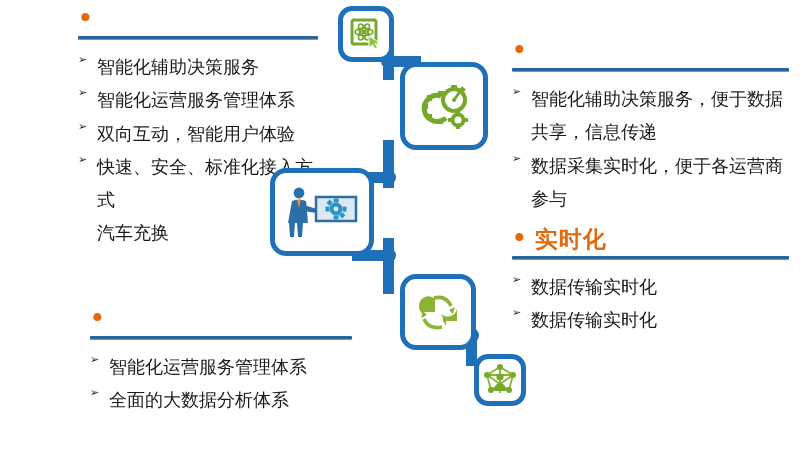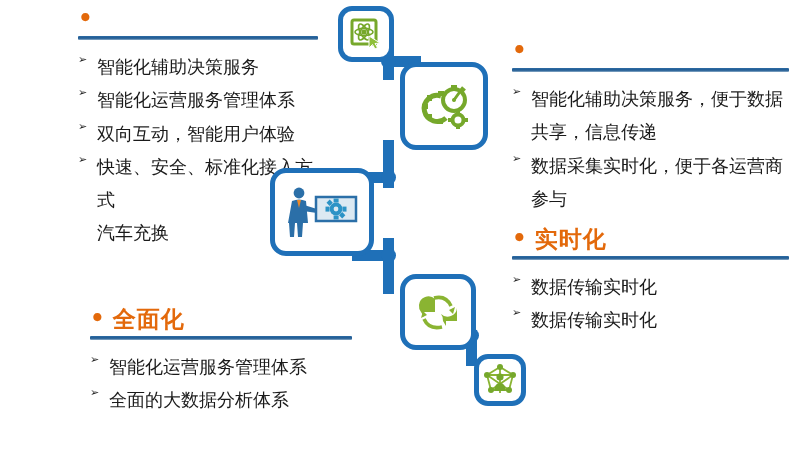--- a/index.html
+++ b/index.html
@@ -214,21 +214,20 @@
     <div class="rule" style="width:277px;"></div>
     <ul class="bullets">
       <li>数据传输实时化</li>
       <li>数据传输实时化</li>
     </ul>
   </div>
 
   <div class="block" style="left:90px;top:308px;width:300px;">
     <div class="heading">
       <span class="dot">•</span>
-      <span>全面化</span>
     </div>
     <div class="rule" style="width:262px;"></div>
     <ul class="bullets">
       <li>智能化运营服务管理体系</li>
       <li>全面的大数据分析体系</li>
     </ul>
   </div>
 
 </div>
 

